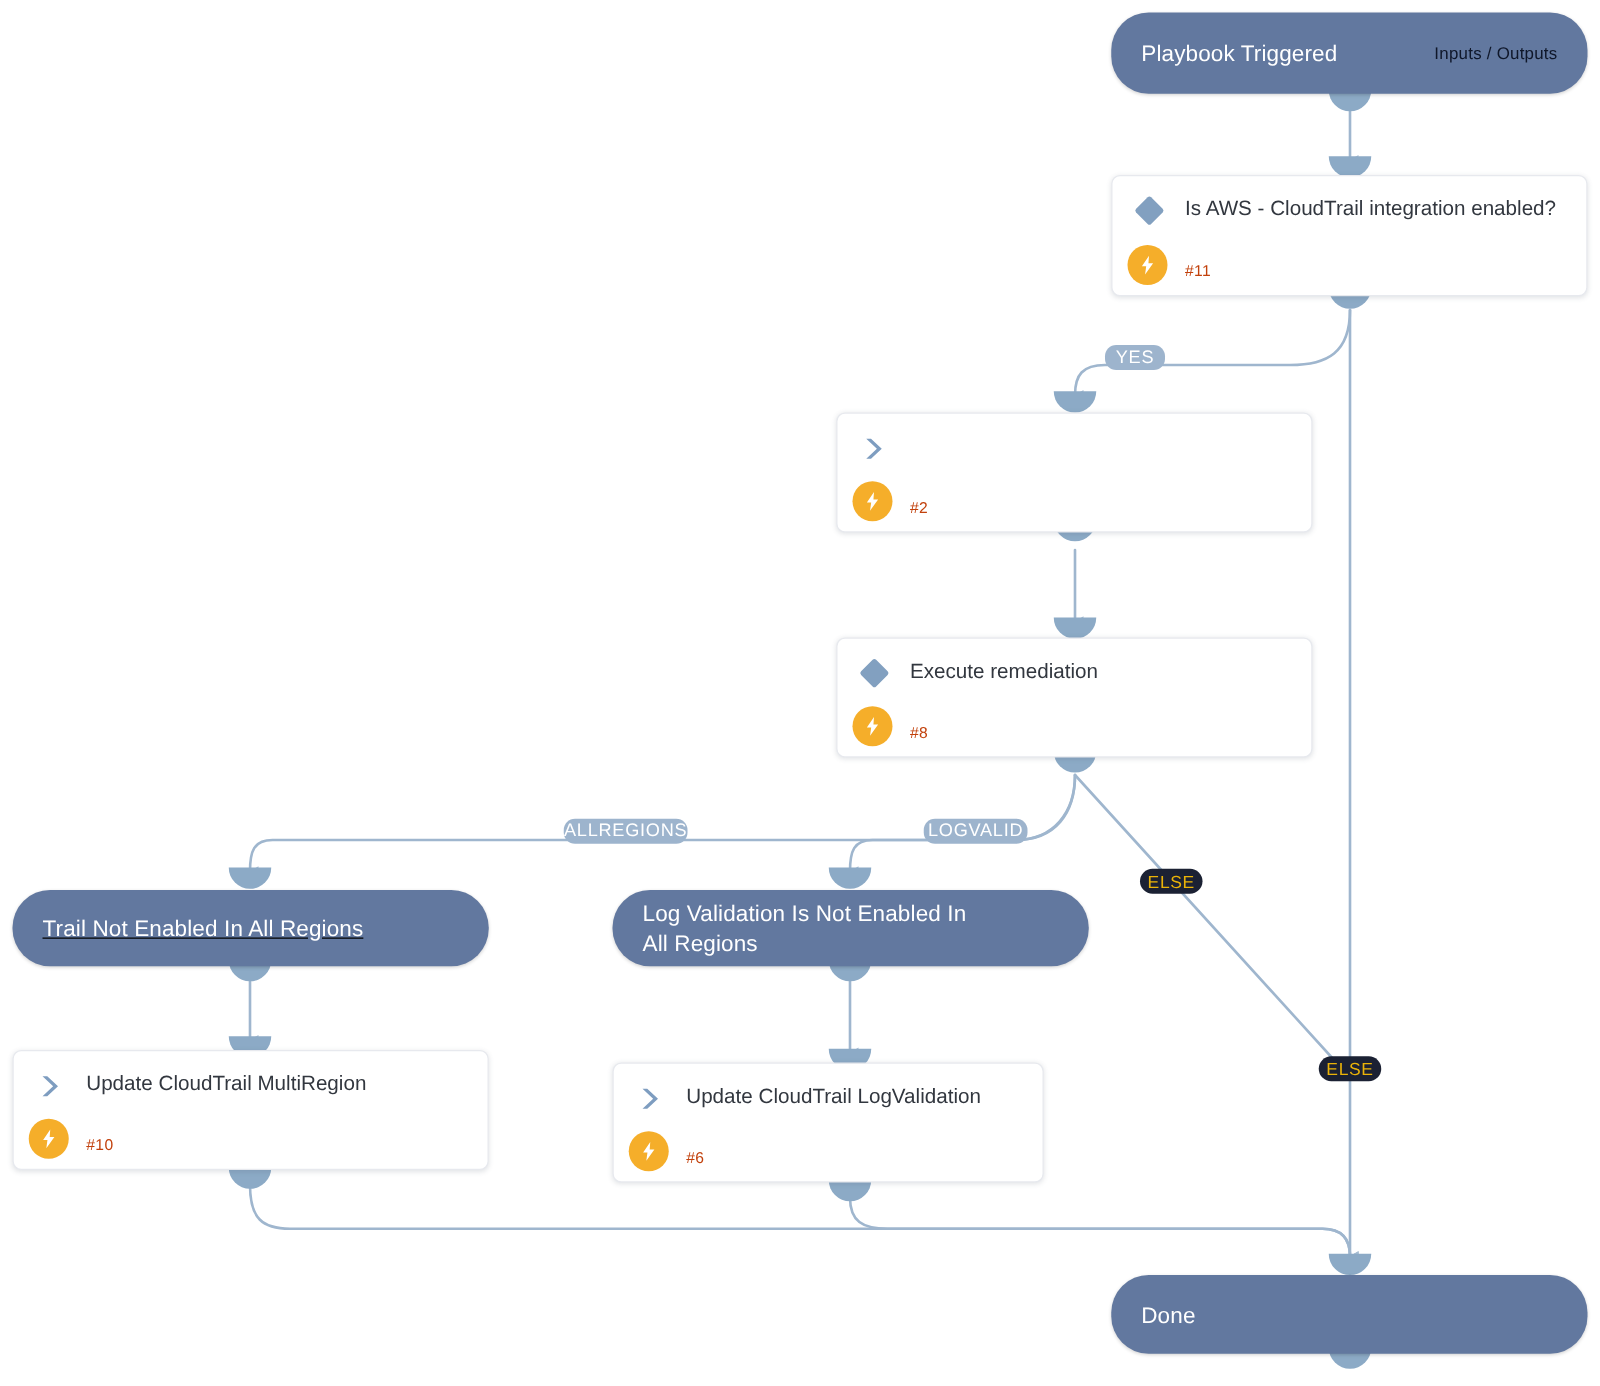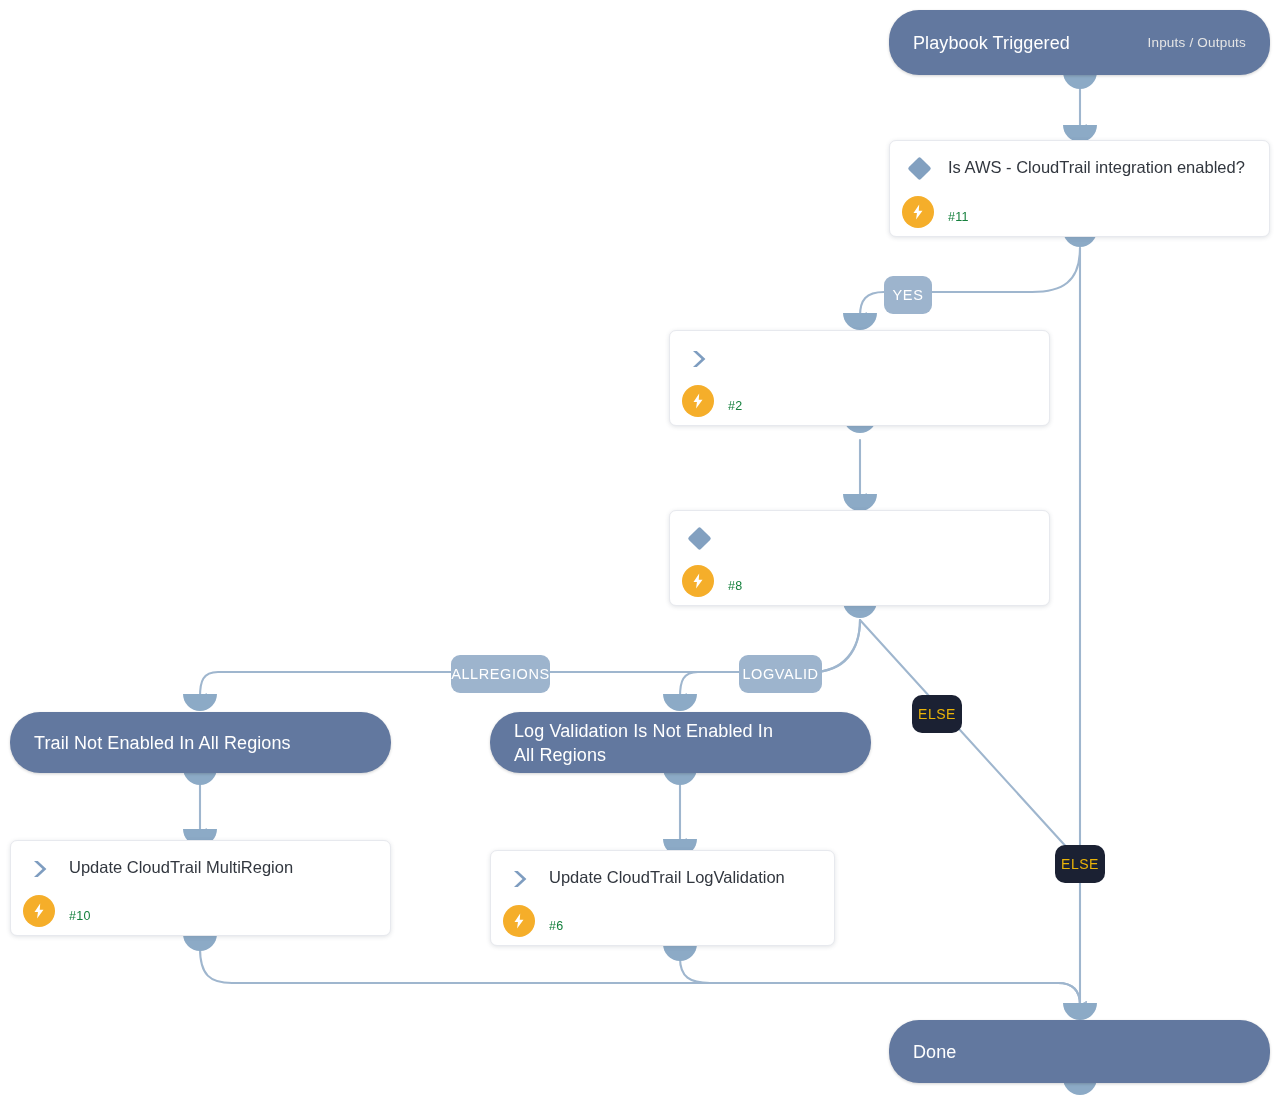--- a/index.html
+++ b/index.html
@@ -27,21 +27,21 @@
   .pill .pill-title{
     color:#ffffff;
     font-size:18px;
     line-height:24px;
     letter-spacing:.1px;
     font-weight:400;
     white-space:pre-line;
   }
   .pill .pill-sub{
     margin-left:auto;
-    color:#e5e5e5;
+    color:#0f172a;
     font-size:13.5px;
     letter-spacing:.2px;
   }
 
   
   .card{
     position:absolute;
     background:#ffffff;
     border:1px solid #e7e9ee;
     border-radius:7px;
@@ -53,21 +53,21 @@
     left:58px;right:14px;top:14px;
     font-size:16.5px;
     line-height:25px;
     color:#32373f;
     font-weight:400;
   }
   .card-num{
     position:absolute;
     left:58px;bottom:12px;
     font-size:12.5px;
-    color:#15803d;
+    color:#c2410c;
     letter-spacing:.3px;
   }
   .ico-diamond{
     position:absolute;left:21px;top:19px;
     width:17px;height:17px;
     background:#82a0c0;
     transform:rotate(45deg);
     border-radius:2px;
   }
   .ico-chev{
@@ -85,21 +85,21 @@
   
   .lbl{
     position:absolute;
     background:#9db4cd;
     color:#ffffff;
     border-radius:9px;
     font-size:14.5px;
     letter-spacing:.6px;
     display:flex;align-items:center;justify-content:center;
     box-sizing:border-box;
-    height:38px;
+    height:20px;
     padding:0 12px;
   }
   .lbl.dark{
     background:#1b2133;
     color:#eab308;
     border-radius:10px;
     font-size:14px;
     letter-spacing:.5px;
   }
 
@@ -202,29 +202,30 @@
     <div class="card-num">#2</div>
   </div>
 
   <div class="card" style="left:669px;top:510px;width:381px;height:96px;">
     <span class="ico-diamond"></span>
     <span class="ico-bolt">
       <svg width="18" height="18" viewBox="0 0 24 24">
           <path d="M13.6 2 L6 13.4 h4.6 L9.4 22 L18 10.2 h-5 L13.6 2 Z" fill="#ffffff"></path>
         </svg>
     </span>
+    <div class="card-title">Execute remediation</div>
     <div class="card-num">#8</div>
   </div>
 
   <div class="lbl" style="left:451px;top:655px;width:99px;">ALLREGIONS</div>
   <div class="lbl" style="left:739px;top:655px;width:83px;">LOGVALID</div>
   <div class="lbl dark" style="left:912px;top:695px;width:50px;">ELSE</div>
   <div class="lbl dark" style="left:1055px;top:845px;width:50px;">ELSE</div>
 
-  <div class="pill" style="left:10px;top:712px;width:381px;height:61px;">
+  <div class="pill" style="left:10px;top:712px;width:381px;height:61px;text-decoration:underline;">
     <span class="pill-title">Trail Not Enabled In All Regions</span>
   </div>
 
   <div class="pill" style="left:490px;top:712px;width:381px;height:61px;">
     <span class="pill-title">Log Validation Is Not Enabled In
 All Regions</span>
   </div>
 
   <div class="card" style="left:10px;top:840px;width:381px;height:96px;">
     <span class="ico-chev">

